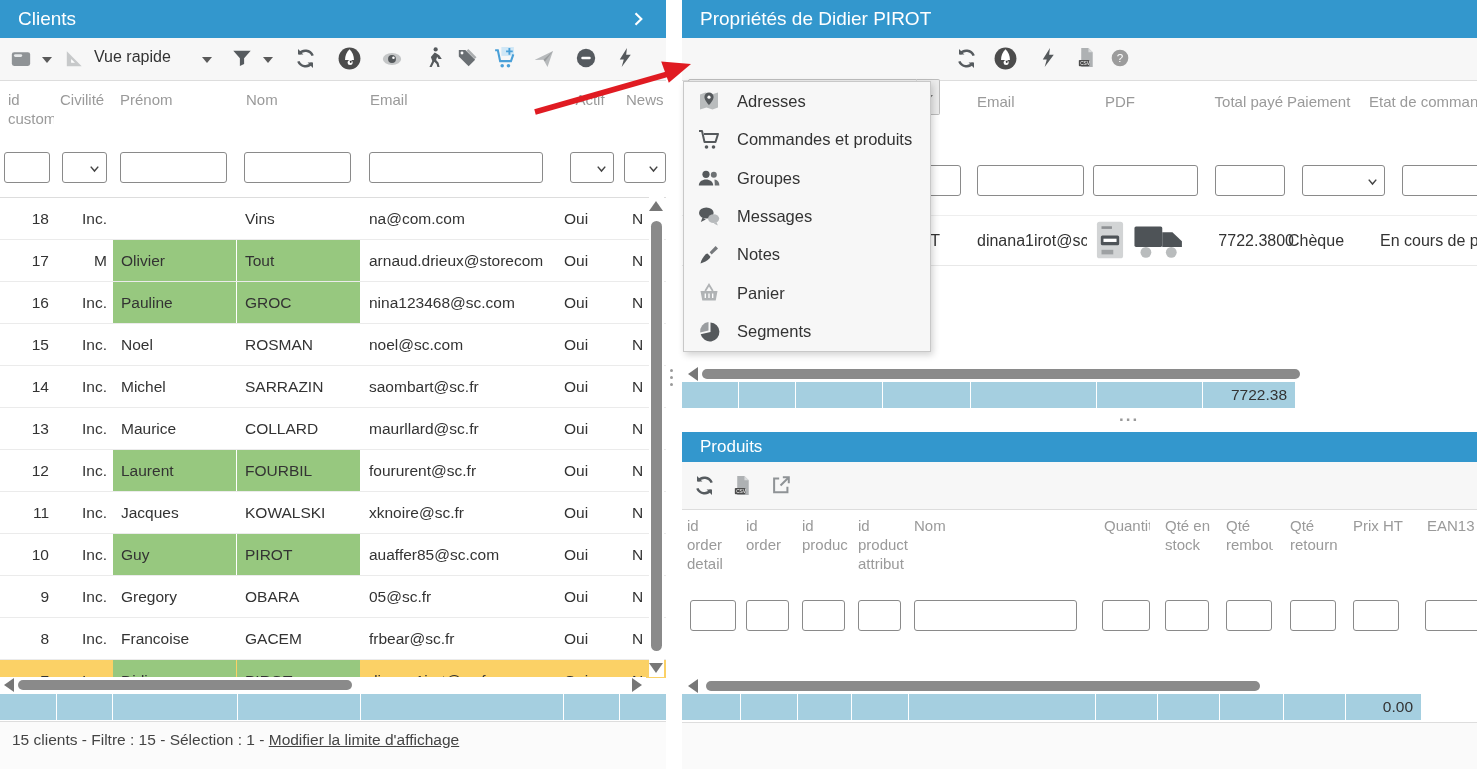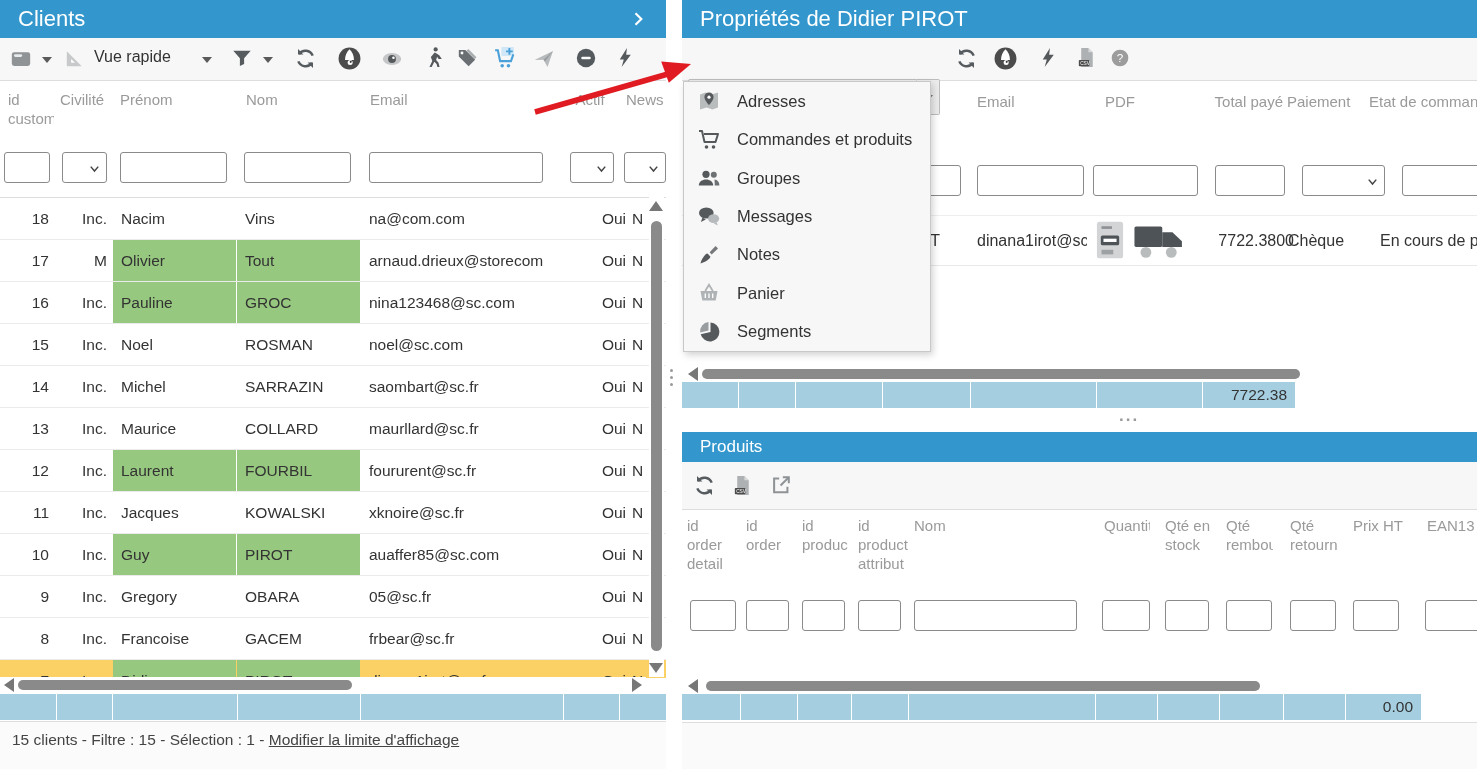--- a/index.html
+++ b/index.html
@@ -1,20 +1,20 @@
 <!DOCTYPE html>
 <html><head>
 <meta charset="utf-8">
 <style>
   html,body{margin:0;padding:0}
   body{width:1477px;height:769px;position:relative;overflow:hidden;background:#fff;
        font-family:"Liberation Sans",sans-serif;color:#333}
   .panel{position:absolute;background:#fff;overflow:hidden}
   .phead{position:absolute;left:0;right:0;top:0;background:#3397cd;color:#fff;
-         font-size:22px;padding-left:18px;box-sizing:border-box}
+         font-size:19px;padding-left:18px;box-sizing:border-box}
   .ptool{position:absolute;left:0;right:0;background:#f7f7f7;border-bottom:1px solid #ddd}
   .ic{display:inline-block;vertical-align:middle}
   .caret{display:inline-block;width:0;height:0;border:5px solid transparent;
          border-top:6px solid #5a5a5a;margin-top:6px}
   .colhead{position:absolute;color:#9a9a9a;font-size:15px;line-height:19px;overflow:hidden}
   .fin{position:absolute;height:31px;border:1px solid #8a8a8a;border-radius:3px;
        background:#fff;box-sizing:border-box;font-size:15px;padding:0 6px;outline:none;color:#333}
   .fsel{position:absolute;height:31px;border:1px solid #8a8a8a;border-radius:3px;
         background:#fff;box-sizing:border-box}
   .fsel svg{position:absolute;right:4px;top:8px}
@@ -23,21 +23,21 @@
         border-top:1px solid #ddd}
   .c-row{position:relative;height:41px;border-bottom:1px solid #ebebeb}
   .c-row.sel{background:#fbd166}
   .cc{position:absolute;top:0;height:41px;line-height:41px;font-size:15.5px;
       overflow:hidden;white-space:nowrap;box-sizing:border-box}
   .cc.id{left:0;width:49px;text-align:right}
   .cc.civ{left:57px;width:50px;text-align:right}
   .cc.fn{left:113px;width:123px;padding-left:8px}
   .cc.ln{left:237px;width:123px;padding-left:8px}
   .cc.em{left:361px;width:203px;padding-left:8px}
-  .cc.ac{left:576px;width:50px;text-align:right}
+  .cc.ac{left:564px;width:50px;text-align:left}
   .cc.nw{left:620px;width:40px;padding-left:12px}
   .cc.green{background:#97c87f}
   
   .thumb{position:absolute;background:#8a8a8a;border-radius:6px}
   .tri-up{width:0;height:0;border:7px solid transparent;border-bottom:10px solid #777;border-top:none}
   .tri-dn{width:0;height:0;border:7px solid transparent;border-top:10px solid #777;border-bottom:none}
   .tri-lf{width:0;height:0;border:7px solid transparent;border-right:10px solid #777;border-left:none}
   .tri-rt{width:0;height:0;border:7px solid transparent;border-left:10px solid #777;border-right:none}
   
   .sum{position:absolute;background:#a5cfe0;display:flex}
@@ -163,21 +163,20 @@
   <div class="fsel" style="left:624px;top:152px;width:42px">
       <svg width="15" height="15" viewBox="0 0 24 24">
         <path d="M6 9l6 7 6-7" fill="none" stroke="#444" stroke-width="2.4"></path>
       </svg>
     </div>
 
   <div class="rows">
       <div class="c-row">
         <div class="cc id">18</div>
         <div class="cc civ">Inc.</div>
-        <div class="cc fn">Nacim</div>
         <div class="cc ln">Vins</div>
         <div class="cc em">na@com.com</div>
         <div class="cc ac">Oui</div>
         <div class="cc nw">N</div>
       </div>
       <div class="c-row">
         <div class="cc id">17</div>
         <div class="cc civ">M</div>
         <div class="cc fn green">Olivier</div>
         <div class="cc ln green">Tout</div>

